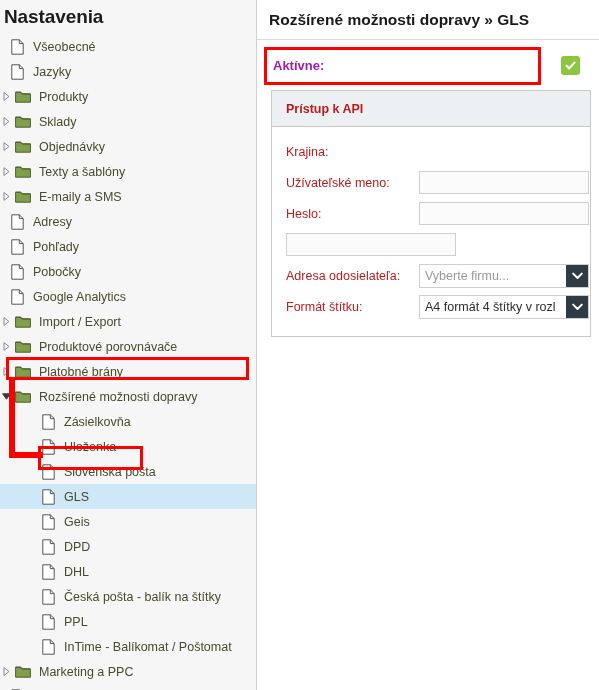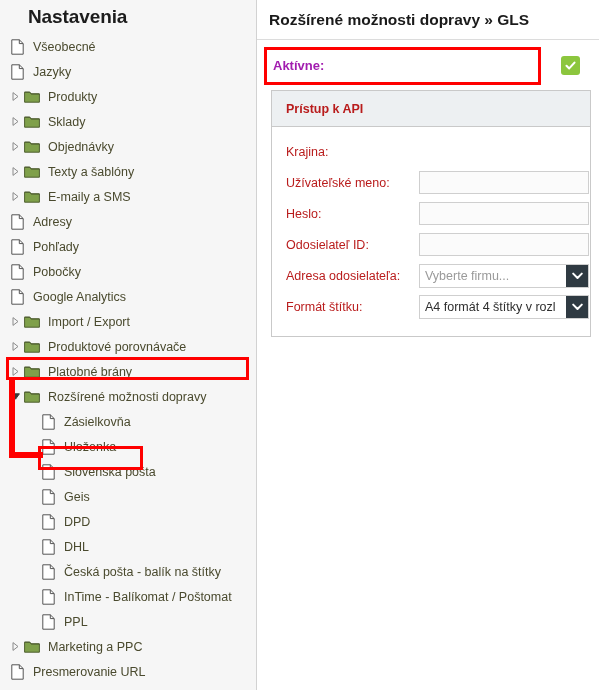--- a/index.html
+++ b/index.html
@@ -23,21 +23,21 @@
     width: 257px;
     height: 690px;
     background: #f6f6f6;
     border-right: 1px solid #d2d2d2;
     flex: 0 0 257px;
   }
   #sidebar-title {
     font-size: 19px;
     font-weight: bold;
     color: #1c1c1c;
-    padding: 6px 0 6px 28px;
+    padding: 6px 0 6px 4px;
     letter-spacing: -0.1px;
   }
   .tree { list-style: none; margin: 0; padding: 0; }
   .tree-row {
     display: flex;
     align-items: center;
     height: 25px;
     font-size: 12.5px;
     color: #4a4a34;
     white-space: nowrap;
@@ -57,21 +57,21 @@
     flex: 0 0 20px;
     display: flex;
     align-items: center;
     justify-content: center;
   }
   .ico svg { display: block; }
   .tree-label { padding-left: 6px; color: #4a4a2e; }
 
   
   .lvl0 { padding-left: 7px; }   
-  .lvl0f { padding-left: 9px; }   
+  .lvl0f { }   
   .lvl1 { padding-left: 38px; }   
 
   
   #main {
     position: relative;
     flex: 1 1 auto;
     height: 562px;
     background: #ffffff;
   }
   #page-header {
@@ -412,20 +412,29 @@
         </li>
         <li class="tree-row lvl1">
           <span class="ico">
             <svg width="13" height="16" viewBox="0 0 13 16">
               <path d="M0.8 0.8 H8.3 L12.2 4.6 V15.2 H0.8 Z" fill="#ffffff" stroke="#555555" stroke-width="1"></path>
               <path d="M8.3 0.8 V4.6 H12.2" fill="none" stroke="#555555" stroke-width="1"></path>
             </svg>
           </span>
           <span class="tree-label">Slovenská pošta</span>
         </li>
+        <li class="tree-row lvl1 selected">
+          <span class="ico">
+            <svg width="13" height="16" viewBox="0 0 13 16">
+              <path d="M0.8 0.8 H8.3 L12.2 4.6 V15.2 H0.8 Z" fill="#ffffff" stroke="#555555" stroke-width="1"></path>
+              <path d="M8.3 0.8 V4.6 H12.2" fill="none" stroke="#555555" stroke-width="1"></path>
+            </svg>
+          </span>
+          <span class="tree-label">GLS</span>
+        </li>
         <li class="tree-row lvl1">
           <span class="ico">
             <svg width="13" height="16" viewBox="0 0 13 16">
               <path d="M0.8 0.8 H8.3 L12.2 4.6 V15.2 H0.8 Z" fill="#ffffff" stroke="#555555" stroke-width="1"></path>
               <path d="M8.3 0.8 V4.6 H12.2" fill="none" stroke="#555555" stroke-width="1"></path>
             </svg>
           </span>
           <span class="tree-label">Geis</span>
         </li>
         <li class="tree-row lvl1">
@@ -455,30 +464,30 @@
           </span>
           <span class="tree-label">Česká pošta - balík na štítky</span>
         </li>
         <li class="tree-row lvl1">
           <span class="ico">
             <svg width="13" height="16" viewBox="0 0 13 16">
               <path d="M0.8 0.8 H8.3 L12.2 4.6 V15.2 H0.8 Z" fill="#ffffff" stroke="#555555" stroke-width="1"></path>
               <path d="M8.3 0.8 V4.6 H12.2" fill="none" stroke="#555555" stroke-width="1"></path>
             </svg>
           </span>
+          <span class="tree-label">PPL</span>
+        </li>
+        <li class="tree-row lvl1">
+          <span class="ico">
+            <svg width="13" height="16" viewBox="0 0 13 16">
+              <path d="M0.8 0.8 H8.3 L12.2 4.6 V15.2 H0.8 Z" fill="#ffffff" stroke="#555555" stroke-width="1"></path>
+              <path d="M8.3 0.8 V4.6 H12.2" fill="none" stroke="#555555" stroke-width="1"></path>
+            </svg>
+          </span>
           <span class="tree-label">InTime - Balíkomat / Poštomat</span>
-        </li>
-        <li class="tree-row lvl1">
-          <span class="ico">
-            <svg width="13" height="16" viewBox="0 0 13 16">
-              <path d="M0.8 0.8 H8.3 L12.2 4.6 V15.2 H0.8 Z" fill="#ffffff" stroke="#555555" stroke-width="1"></path>
-              <path d="M8.3 0.8 V4.6 H12.2" fill="none" stroke="#555555" stroke-width="1"></path>
-            </svg>
-          </span>
-          <span class="tree-label">PPL</span>
         </li>
         <li class="tree-row lvl0f">
           <span class="twisty">
             <svg width="7" height="9" viewBox="0 0 7 9">
               <path d="M1 0.6 L6 4.5 L1 8.4 Z" fill="none" stroke="#8a8a8a" stroke-width="1"></path>
             </svg>
           </span>
           <span class="ico">
             <svg width="16" height="13" viewBox="0 0 16 13">
               <path d="M0.6 2.2 H5.8 L7.1 3.9 H15.4 V12.2 H0.6 Z" fill="#7fa04a" stroke="#4f5f2f" stroke-width="1"></path>
@@ -529,21 +538,20 @@
           </div>
           <div class="field-row">
             <div class="field-label">Užívateľské meno:</div>
             <div class="field-ctl"><input type="text" class="txt-input" style=""></div>
           </div>
           <div class="field-row">
             <div class="field-label">Heslo:</div>
             <div class="field-ctl"><input type="text" class="txt-input" style=""></div>
           </div>
           <div class="field-row">
-            <div class="field-label">Odosielateľ ID:</div>
             <div class="field-ctl"><input type="text" class="txt-input" style=""></div>
           </div>
           <div class="field-row">
             <div class="field-label">Adresa odosielateľa:</div>
             <div class="field-ctl">
               <div class="sel-wrap">
                 <span class="sel-text placeholder">Vyberte firmu...</span>
                 <span class="sel-arrow">
                   <svg width="11" height="8" viewBox="0 0 11 8">
                     <path d="M1.2 1.6 L5.5 6.0 L9.8 1.6" stroke="#ffffff" stroke-width="2" fill="none" stroke-linecap="round" stroke-linejoin="round"></path>

